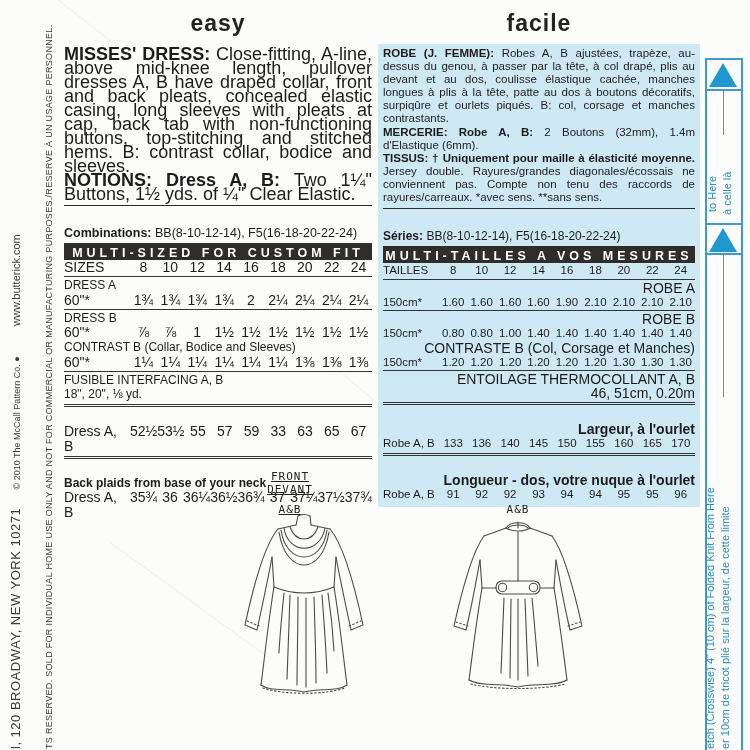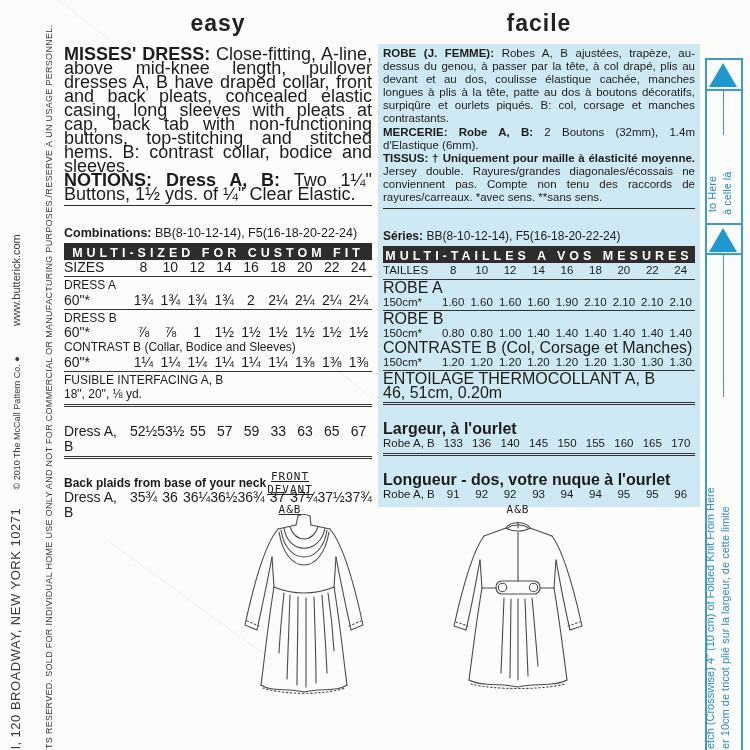--- a/index.html
+++ b/index.html
@@ -27,21 +27,21 @@
   .combos{border-top:1.5px solid #2a2a2a;font-size:12.5px;padding:20px 0 3px;margin-top:4px;}
   .col-fr .combos{font-size:12px;}
   .bar{background:#2e2d2b;color:#fff;font-weight:bold;font-size:12.5px;letter-spacing:4px;text-align:center;padding:3px 0 0;}
   
   .trow{display:flex;font-size:14px;line-height:15px;align-items:baseline;}
   .col-fr .trow{font-size:11.5px;line-height:14.5px;}
   .tlabel{width:66px;flex:none;}
   .col-fr .tlabel{width:56px;}
   .tcell{flex:1;text-align:center;}
   .lblrow{font-size:12px;line-height:14.5px;}
-  .col-fr .lblrow{font-size:16px;line-height:14px;}
+  .col-fr .lblrow{font-size:14px;line-height:14px;text-align:right;}
   .secline{border-top:1px solid #333;margin-top:1px;padding-top:1px;}
   .dblline{border-top:3px double #333;margin-top:2px;padding-top:17px;}
   .boldlbl{font-weight:bold;}
   
   .gl-v{position:absolute;width:1.5px;background:#3b9ccc;}
   .gl-h{position:absolute;height:1.5px;left:705px;width:38px;background:#3b9ccc;}
   .tri{position:absolute;width:0;height:0;border-left:14px solid transparent;border-right:14px solid transparent;border-bottom:24px solid #1f97cf;}
   
   .illus-label{position:absolute;font-family:"DejaVu Sans Mono",monospace;font-size:11px;letter-spacing:1px;text-align:center;color:#222;line-height:13px;}
   svg.dress{position:absolute;}

